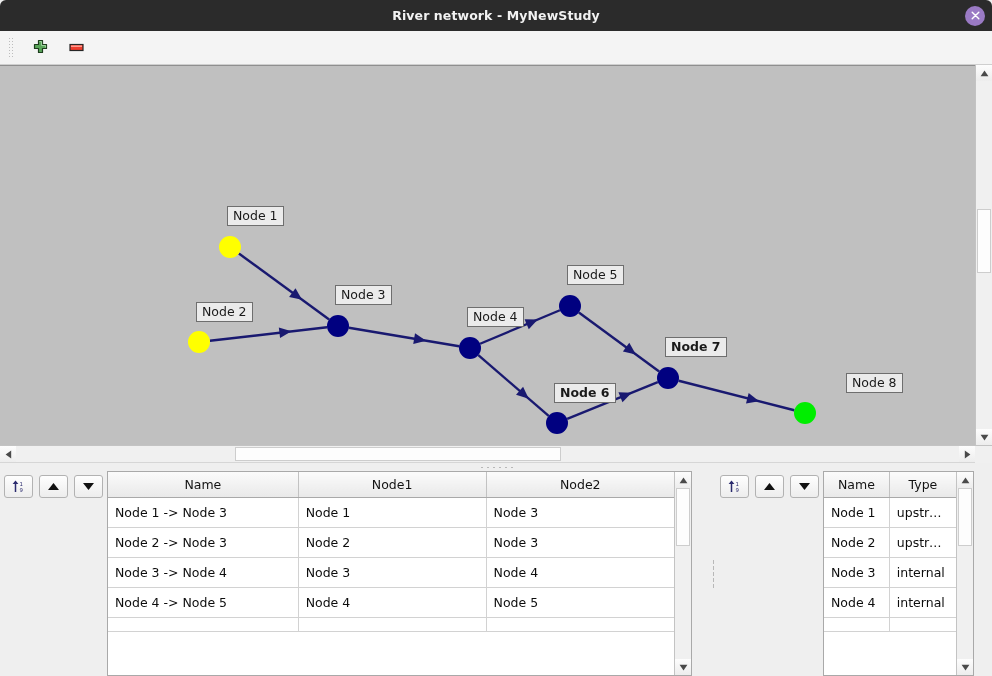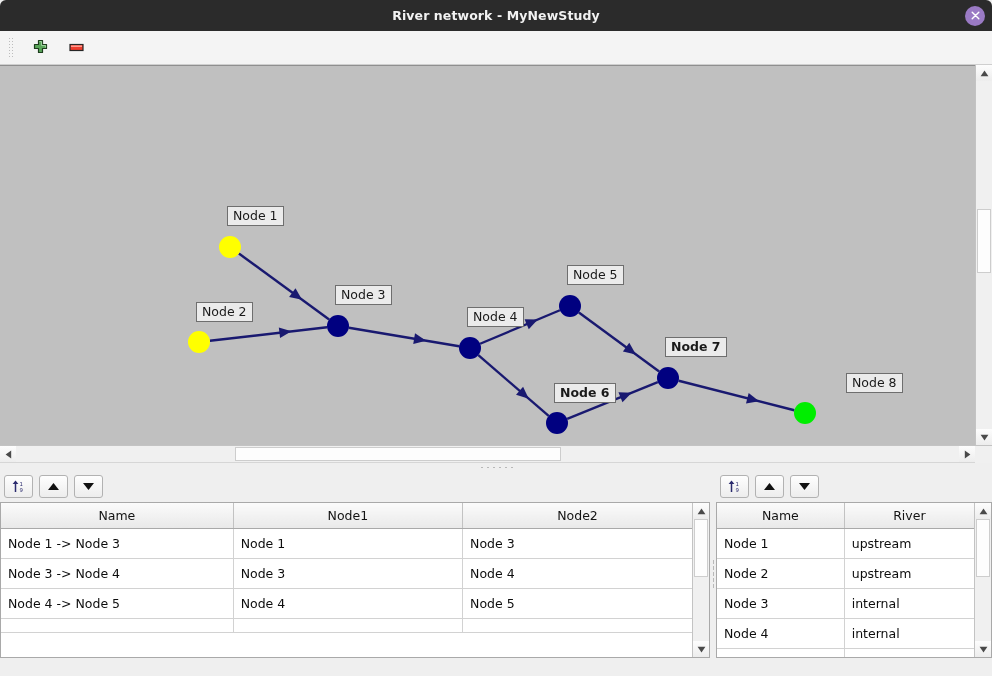--- a/index.html
+++ b/index.html
@@ -81,21 +81,21 @@
     border-top: 1px solid #d6d6d6;
   }
   .splitter-grip {
     width: 34px; height: 3px;
     background-image: radial-gradient(#b8b8b8 1px, transparent 1px);
     background-size: 6px 3px;
   }
 
   
   .bottom { flex: 0 0 205px; display: flex; background: #efefef; min-height: 0; }
-  .pane { display: flex; flex-direction: column; min-width: 0; }
+  .pane { display: flex; flex-direction: row; min-width: 0; }
   .pane-left { flex: 0 0 710px; }
   .pane-right { flex: 1 1 auto; }
   .vsplit {
     flex: 0 0 6px; background: #efefef; cursor: col-resize;
     display: flex; align-items: center; justify-content: center;
   }
   .vsplit-grip {
     width: 3px; height: 30px;
     background-image: radial-gradient(#b8b8b8 1px, transparent 1px);
     background-size: 3px 6px;
@@ -272,20 +272,25 @@
                   <th>Node2</th>
                 </tr>
               </thead>
             <tbody id="reaches-body">
                 <tr>
                   <td>Node 1 -&gt; Node 3</td>
                   <td>Node 1</td>
                   <td>Node 3</td>
                 </tr>
                 <tr>
+                  <td>Node 2 -&gt; Node 3</td>
+                  <td>Node 2</td>
+                  <td>Node 3</td>
+                </tr>
+                <tr>
                   <td>Node 3 -&gt; Node 4</td>
                   <td>Node 3</td>
                   <td>Node 4</td>
                 </tr>
                 <tr>
                   <td>Node 4 -&gt; Node 5</td>
                   <td>Node 4</td>
                   <td>Node 5</td>
                 </tr>
                 <tr class="filler">
@@ -343,21 +348,21 @@
       <div class="table-area">
         <div class="table-scrollwrap">
           <table>
             <colgroup>
                 <col style="width:49.5%">
                 <col style="width:50.5%">
               </colgroup>
             <thead>
                 <tr id="nodes-head">
                   <th>Name</th>
-                  <th>River</th>
+                  <th>Type</th>
                 </tr>
               </thead>
             <tbody id="nodes-body">
                 <tr>
                   <td>Node 1</td>
                   <td>upstream</td>
                 </tr>
                 <tr>
                   <td>Node 2</td>
                   <td>upstream</td>

